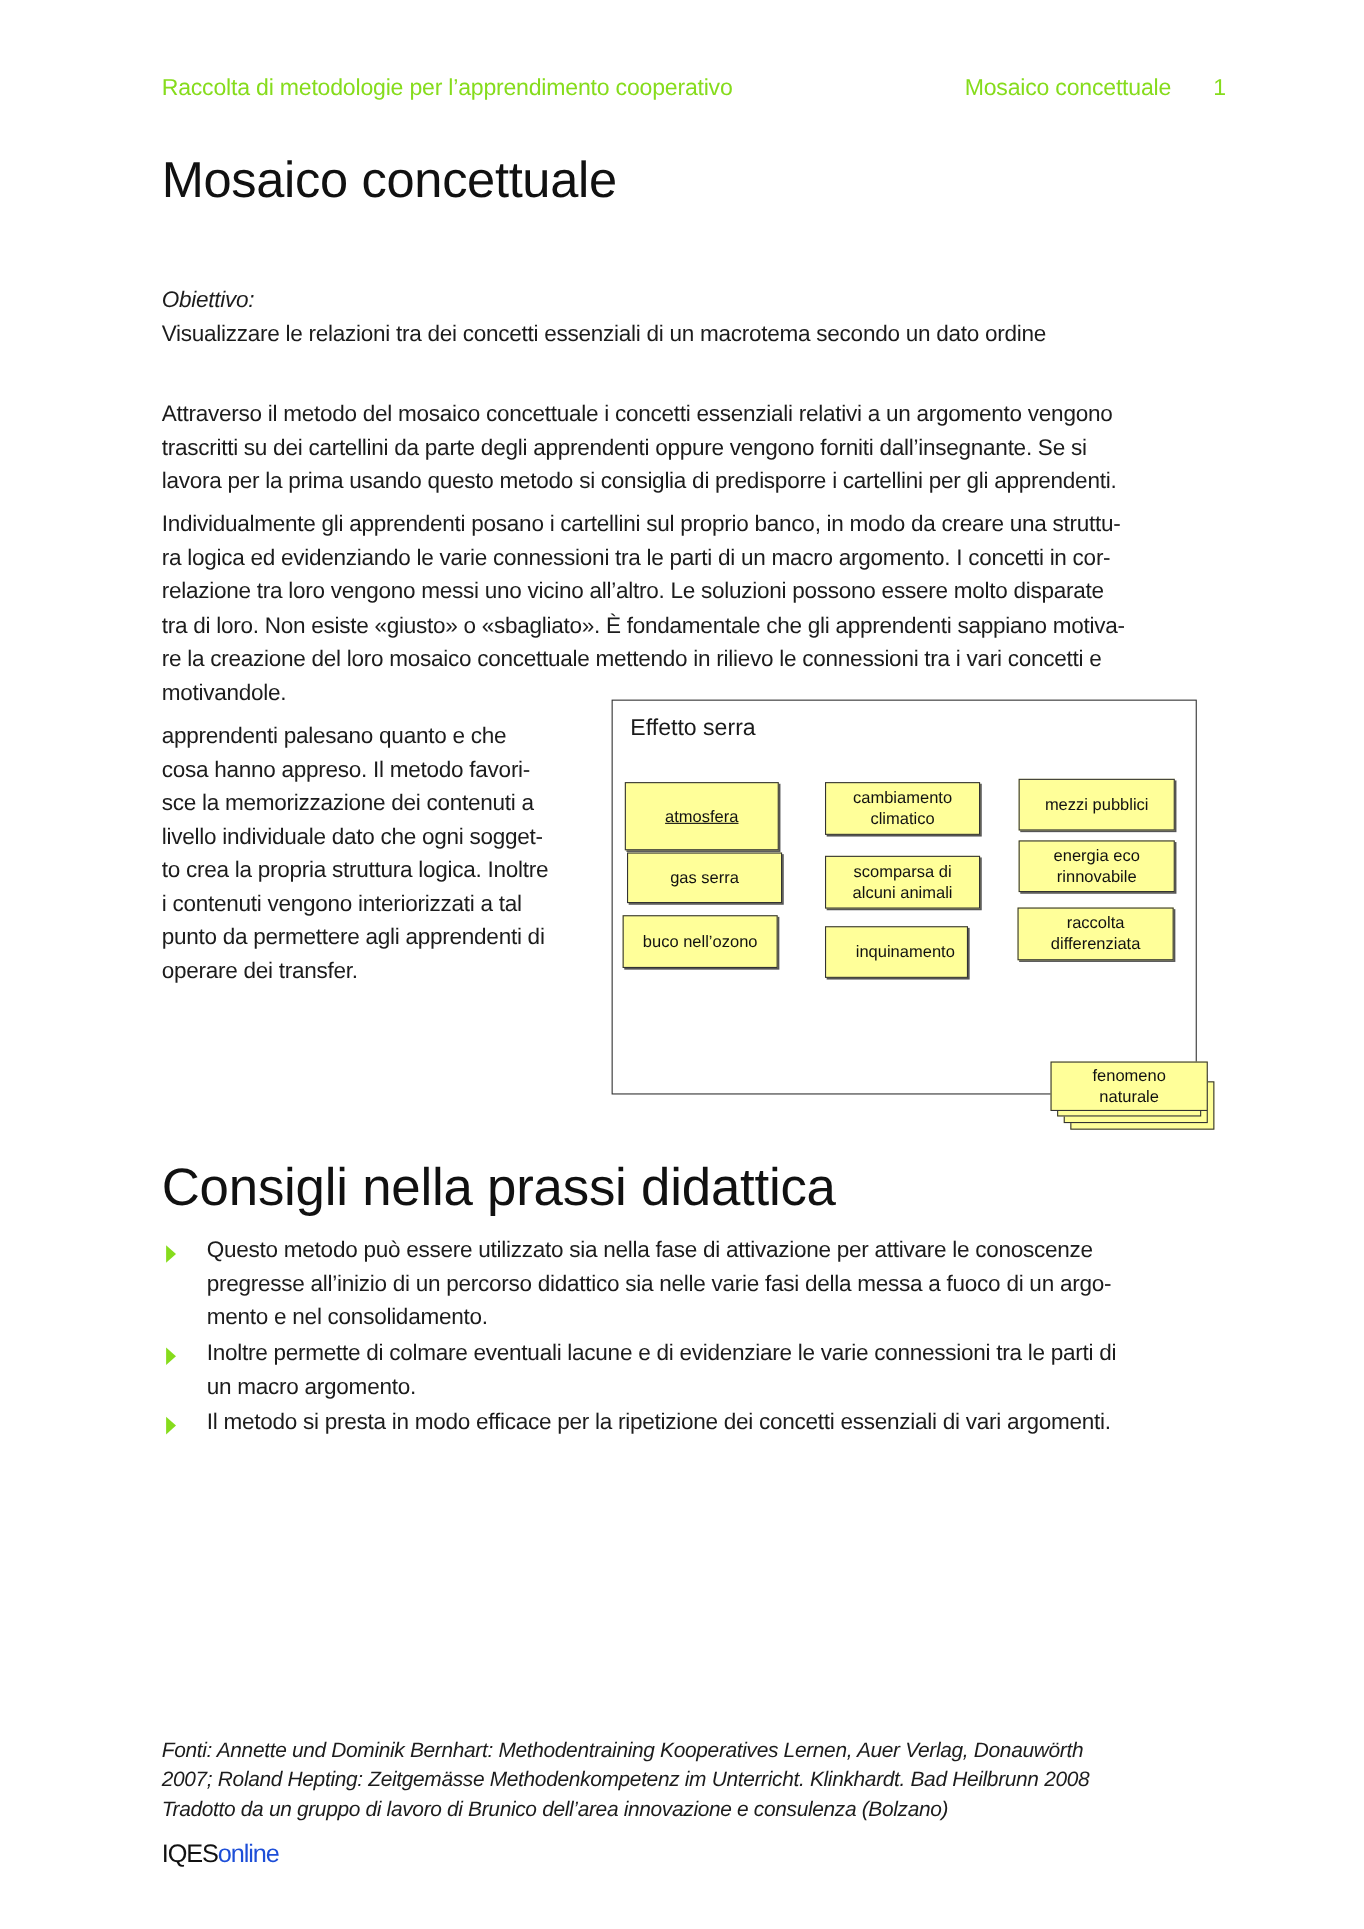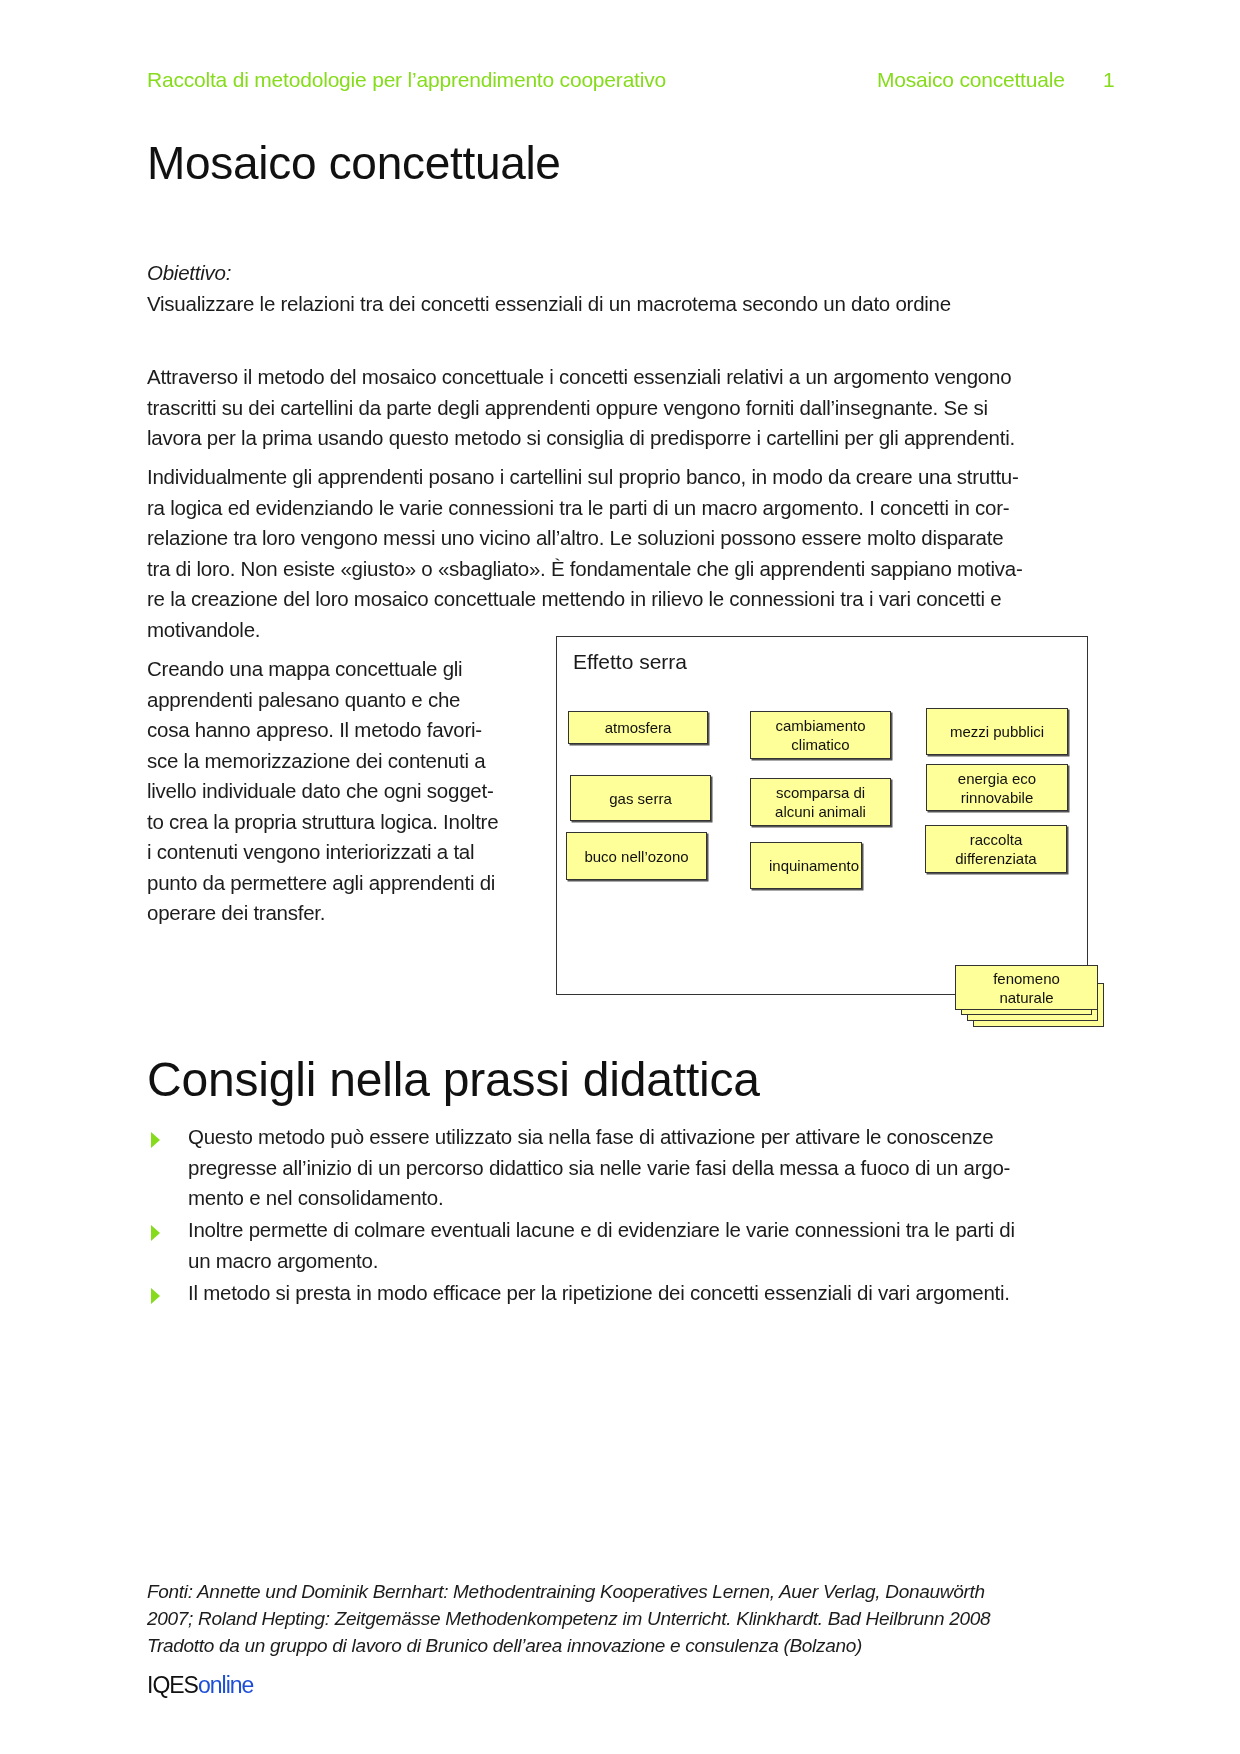--- a/index.html
+++ b/index.html
@@ -45,35 +45,34 @@
 <div class="abs txt" style="left:147px; top:462px;">
   <span class="line">Individualmente gli apprendenti posano i cartellini sul proprio banco, in modo da creare una struttu-</span>
   <span class="line">ra logica ed evidenziando le varie connessioni tra le parti di un macro argomento. I concetti in cor-</span>
   <span class="line">relazione tra loro vengono messi uno vicino all’altro. Le soluzioni possono essere molto disparate</span>
   <span class="line">tra di loro. Non esiste «giusto» o «sbagliato». È fondamentale che gli apprendenti sappiano motiva-</span>
   <span class="line">re la creazione del loro mosaico concettuale mettendo in rilievo le connessioni tra i vari concetti e</span>
   <span class="line">motivandole.</span>
 </div>
 
 <div class="abs txt" style="left:147px; top:654px;">
-  <span class="line">Creando una mappa concettuale gli</span>
   <span class="line">apprendenti palesano quanto e che</span>
   <span class="line">cosa hanno appreso. Il metodo favori-</span>
   <span class="line">sce la memorizzazione dei contenuti a</span>
   <span class="line">livello individuale dato che ogni sogget-</span>
   <span class="line">to crea la propria struttura logica. Inoltre</span>
   <span class="line">i contenuti vengono interiorizzati a tal</span>
   <span class="line">punto da permettere agli apprendenti di</span>
   <span class="line">operare dei transfer.</span>
 </div>
 
 <div class="abs diagram"></div>
 <div class="abs diag-title">Effetto serra</div>
 
-<div class="card" style="left:568px; top:711px; width:140px; height:33px;">
+<div class="card" style="left:568px; top:711px; width:140px; height:62px;text-decoration:underline;">
   <span>atmosfera</span>
 </div>
 <div class="card" style="left:570px; top:775px; width:141px; height:46px;">
   <span>gas serra</span>
 </div>
 <div class="card" style="left:566px; top:832px; width:141px; height:48px;">
   <span>buco nell’ozono</span>
 </div>
 
 <div class="card" style="left:750px; top:711px; width:141px; height:48px;text-align:center;">
@@ -81,21 +80,21 @@
     <span class="line">cambiamento</span>
     <span class="line">climatico</span>
   </span>
 </div>
 <div class="card" style="left:750px; top:778px; width:141px; height:48px;">
   <span>
     <span class="line">scomparsa di</span>
     <span class="line">alcuni animali</span>
   </span>
 </div>
-<div class="card" style="left:750px; top:842px; width:112px; height:47px;padding-left:16px;">
+<div class="card" style="left:750px; top:842px; width:130px; height:47px;padding-left:16px;">
   <span>inquinamento</span>
 </div>
 
 <div class="card" style="left:926px; top:708px; width:142px; height:47px;">
   <span>mezzi pubblici</span>
 </div>
 <div class="card" style="left:926px; top:764px; width:142px; height:47px;">
   <span>
     <span class="line">energia eco</span>
     <span class="line">rinnovabile</span>

